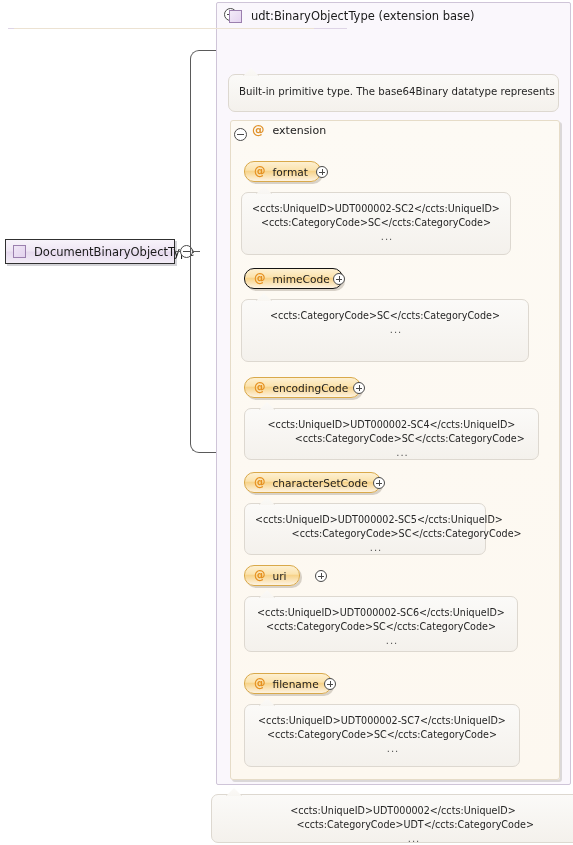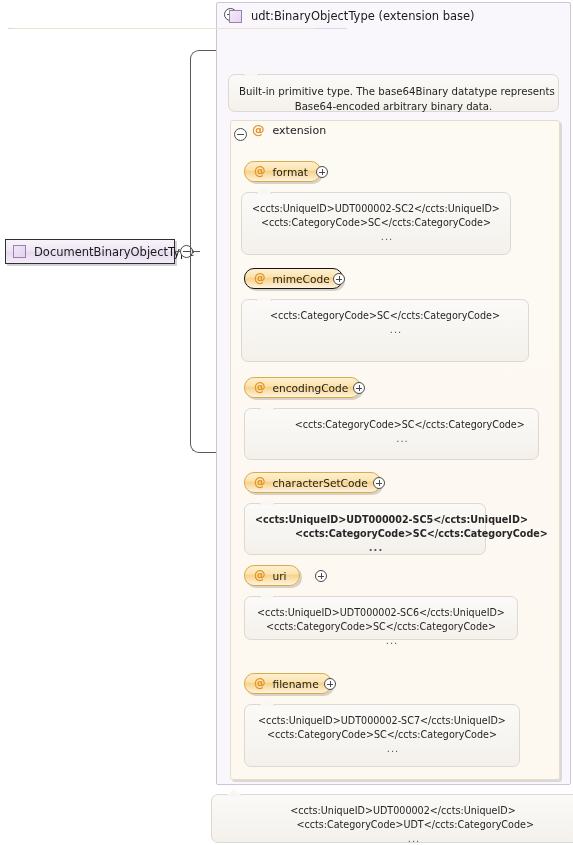--- a/index.html
+++ b/index.html
@@ -254,21 +254,20 @@
   <div class="ext-header" style="left:216px; top:2px; width:355px;">
     <span class="sq"></span>
     <span class="lbl">udt:BinaryObjectType (extension base)</span>
   </div>
   <div class="ext-divider"></div>
 
 
   <div class="bubble desc" style="left:228px; top:74px; width:331px; height:38px;">
     <span class="tail"></span>
     <div class="line">Built-in primitive type. The base64Binary datatype represents</div>
-    <div class="line">Base64-encoded arbitrary binary data.</div>
   </div>
 
   <div class="attrs-panel"></div>
   <div class="minus-circle" style="left:234px; top:128px;"></div>
   <div class="attrs-header" style="left:230px; top:124px;">
     <span style="width:13px;display:inline-block;"></span>
     <span class="at-glyph">@</span>
     <span class="lbl">extension</span>
   </div>
   <div class="attrs-divider"></div>
@@ -298,42 +297,43 @@
     <div class="dots">...</div>
   </div>
 
   <div class="attr-pill" style="left:244px; top:377px;">
     <span class="at">@</span>
     <span class="lbl">encodingCode</span>
   </div>
   <div class="plus-circle" style="left:353px; top:382px;"></div>
   <div class="bubble" style="left:244px; top:408px; width:295px; height:52px;">
     <span class="tail"></span>
+    <div class="line">&lt;ccts:UniqueID&gt;UDT000002-SC4&lt;/ccts:UniqueID&gt;</div>
     <div class="line">            &lt;ccts:CategoryCode&gt;SC&lt;/ccts:CategoryCode&gt;</div>
     <div class="dots">...</div>
   </div>
 
   <div class="attr-pill" style="left:244px; top:472px;">
     <span class="at">@</span>
     <span class="lbl">characterSetCode</span>
   </div>
   <div class="plus-circle" style="left:373px; top:477px;"></div>
-  <div class="bubble" style="left:244px; top:503px; width:242px; height:52px;font-weight:bold;">
+  <div class="bubble" style="left:244px; top:503px; width:242px; height:52px;">
     <span class="tail"></span>
     <div class="line">&lt;ccts:UniqueID&gt;UDT000002-SC5&lt;/ccts:UniqueID&gt;</div>
     <div class="line">            &lt;ccts:CategoryCode&gt;SC&lt;/ccts:CategoryCode&gt;</div>
     <div class="dots">...</div>
   </div>
 
   <div class="attr-pill" style="left:244px; top:565px;">
     <span class="at">@</span>
     <span class="lbl">uri</span>
   </div>
   <div class="plus-circle" style="left:315px; top:570px;"></div>
-  <div class="bubble" style="left:244px; top:596px; width:274px; height:44px;">
+  <div class="bubble" style="left:244px; top:596px; width:274px; height:56px;">
     <span class="tail"></span>
     <div class="line">&lt;ccts:UniqueID&gt;UDT000002-SC6&lt;/ccts:UniqueID&gt;</div>
     <div class="line"></div>
     <div class="line">&lt;ccts:CategoryCode&gt;SC&lt;/ccts:CategoryCode&gt;</div>
     <div class="dots">...</div>
   </div>
 
   <div class="attr-pill" style="left:244px; top:673px;">
     <span class="at">@</span>
     <span class="lbl">filename</span>

